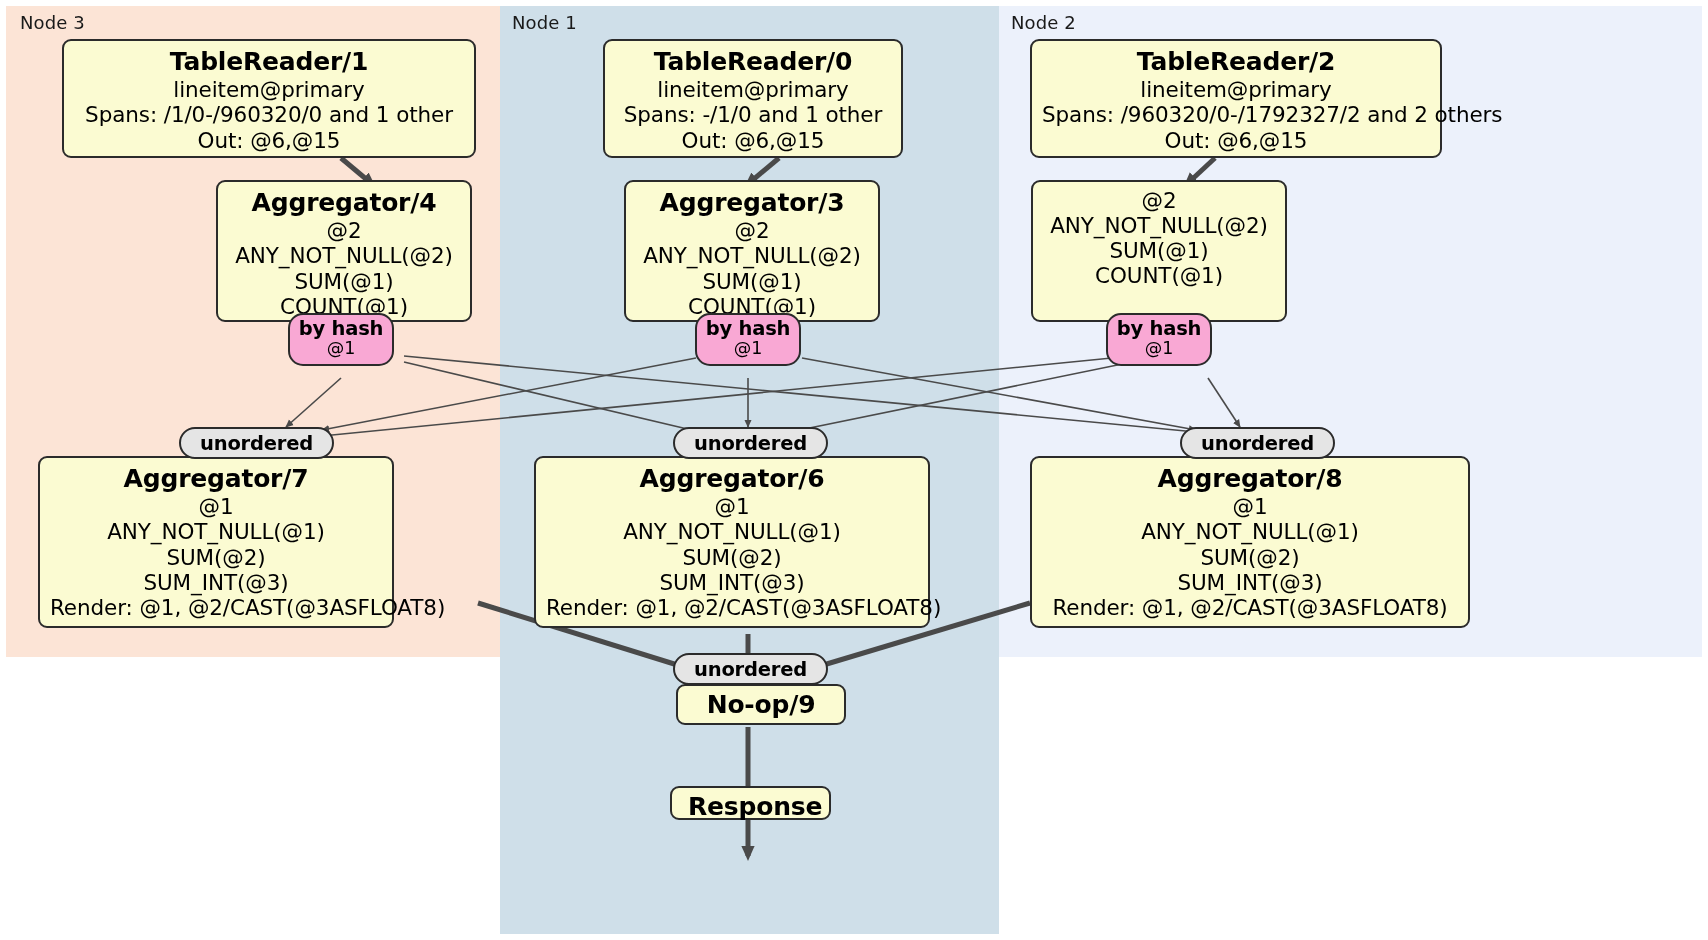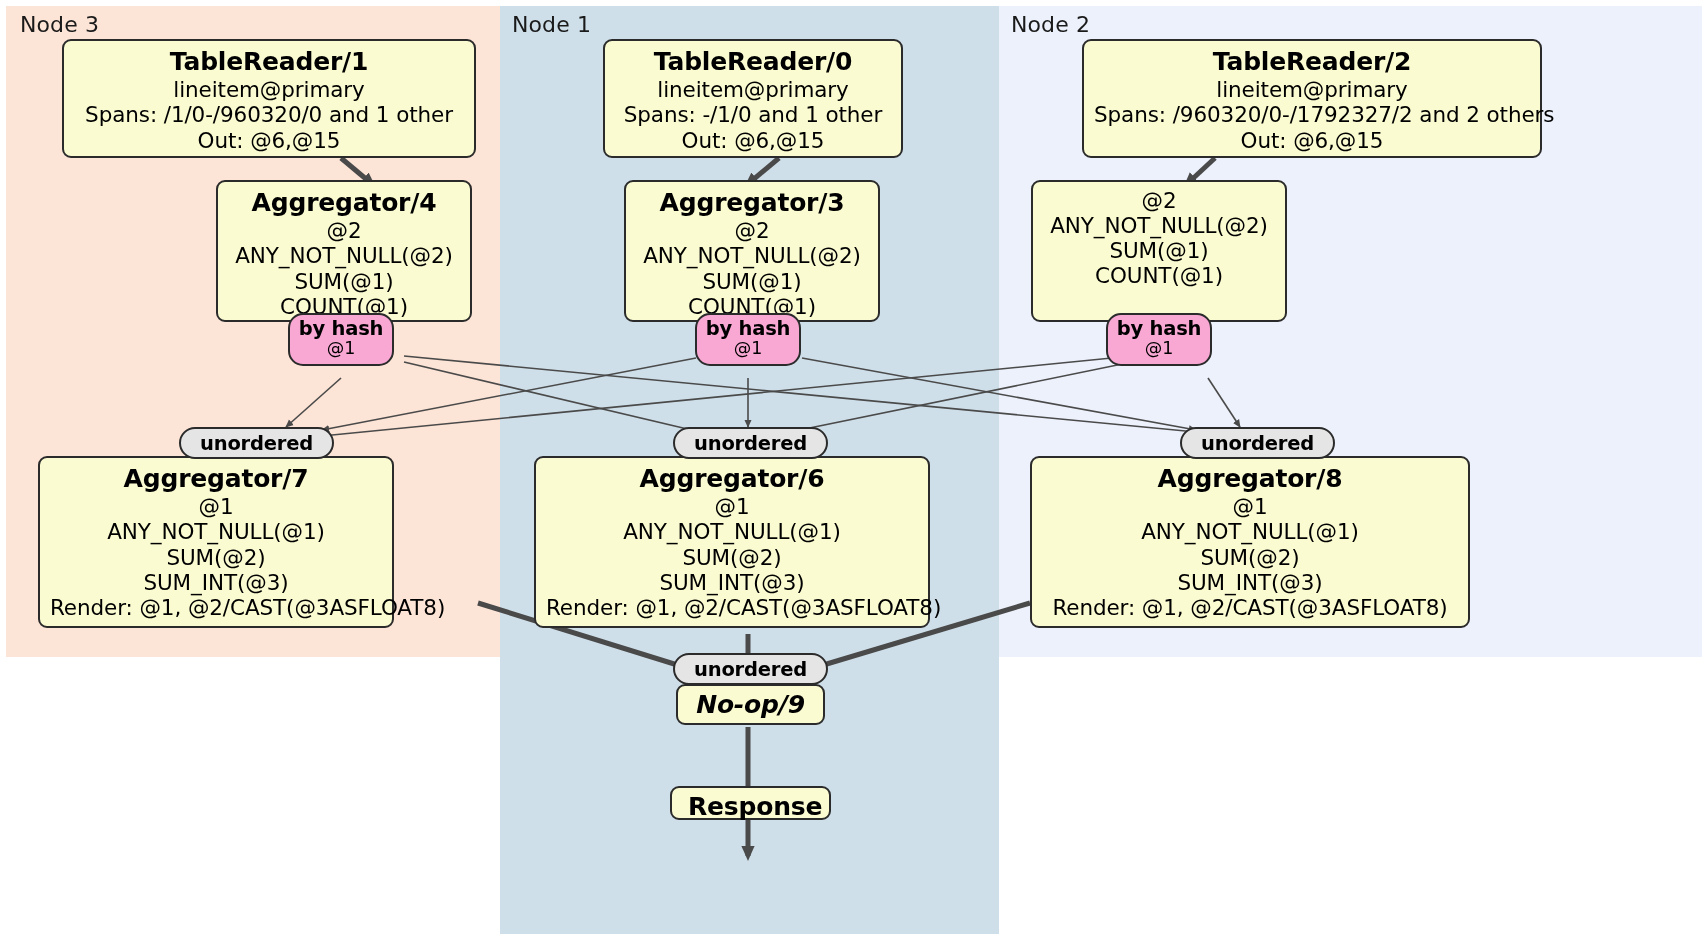--- a/index.html
+++ b/index.html
@@ -11,21 +11,21 @@
   }
   #stage{position:relative;width:1708px;height:940px;}
 
   
   .node-panel{
     position:absolute;
     box-sizing:border-box;
   }
   .node-label{
     position:absolute;
-    font-size:22px;
+    font-size:18px;
     color:#1a1a1a;
     letter-spacing:.1px;
     white-space:nowrap;
   }
 
   
   .proc{
     position:absolute;
     box-sizing:border-box;
     background:#fbfbd2;
@@ -137,21 +137,21 @@
     <span class="ln">Out: @6,@15</span>
   </div>
 
   <div class="proc" style="left:603px;top:39px;width:300px;height:119px;">
     <span class="title">TableReader/0</span>
     <span class="ln">lineitem@primary</span>
     <span class="ln">Spans: -/1/0 and 1 other</span>
     <span class="ln">Out: @6,@15</span>
   </div>
 
-  <div class="proc" style="left:1082px;top:39px;width:460px;height:119px;">
+  <div class="proc" style="left:1030px;top:39px;width:412px;height:119px;">
     <span class="title">TableReader/2</span>
     <span class="ln">lineitem@primary</span>
     <span class="ln">Spans: /960320/0-/1792327/2 and 2 others</span>
     <span class="ln">Out: @6,@15</span>
   </div>
 
   <div class="proc" style="left:216px;top:180px;width:256px;height:142px;">
     <span class="title">Aggregator/4</span>
     <span class="ln">@2</span>
     <span class="ln">ANY_NOT_NULL(@2)</span>
@@ -225,21 +225,21 @@
     <span class="ln">ANY_NOT_NULL(@1)</span>
     <span class="ln">SUM(@2)</span>
     <span class="ln">SUM_INT(@3)</span>
     <span class="ln">Render: @1, @2/CAST(@3ASFLOAT8)</span>
   </div>
 
   <div class="badge unordered" style="left:673px;top:653px;width:155px;height:32px;padding-top:4px;">
     <span class="b1">unordered</span>
   </div>
 
-  <div class="proc small" style="left:676px;top:684px;width:149px;height:41px;font-style:italic;">
+  <div class="proc small" style="left:676px;top:684px;width:170px;height:41px;">
     <span class="title">No-op/9</span>
   </div>
 
   <div class="proc small" style="left:670px;top:786px;width:161px;height:34px;">
     <span class="title">Response</span>
   </div>
 
 </div>
 
 </body></html>

